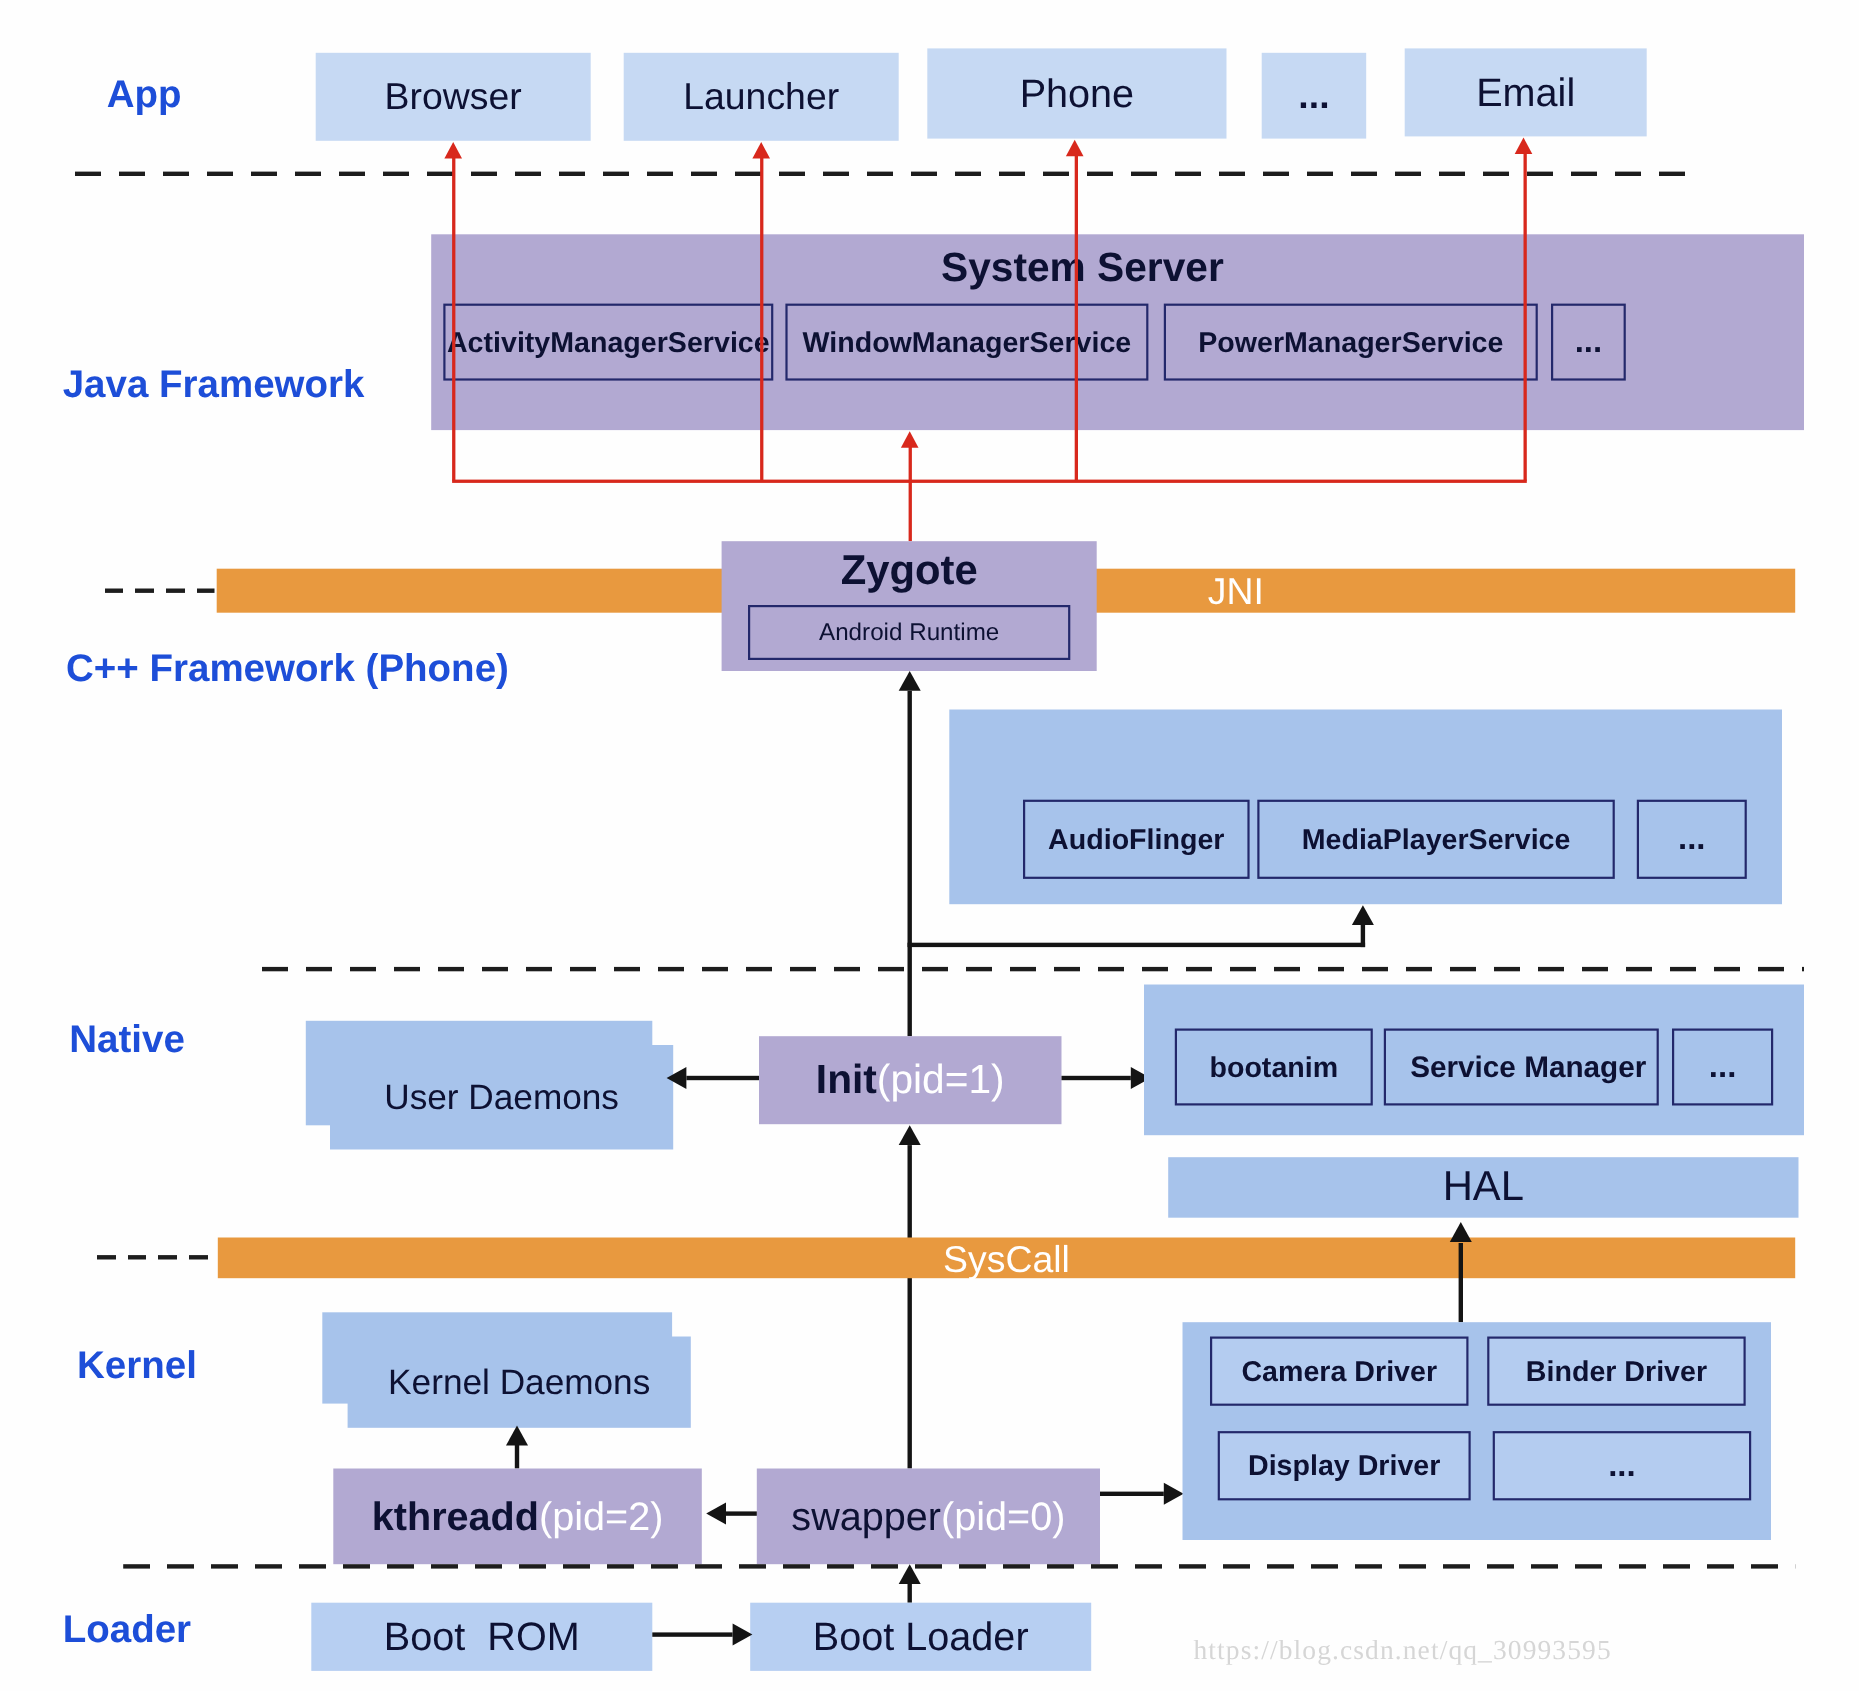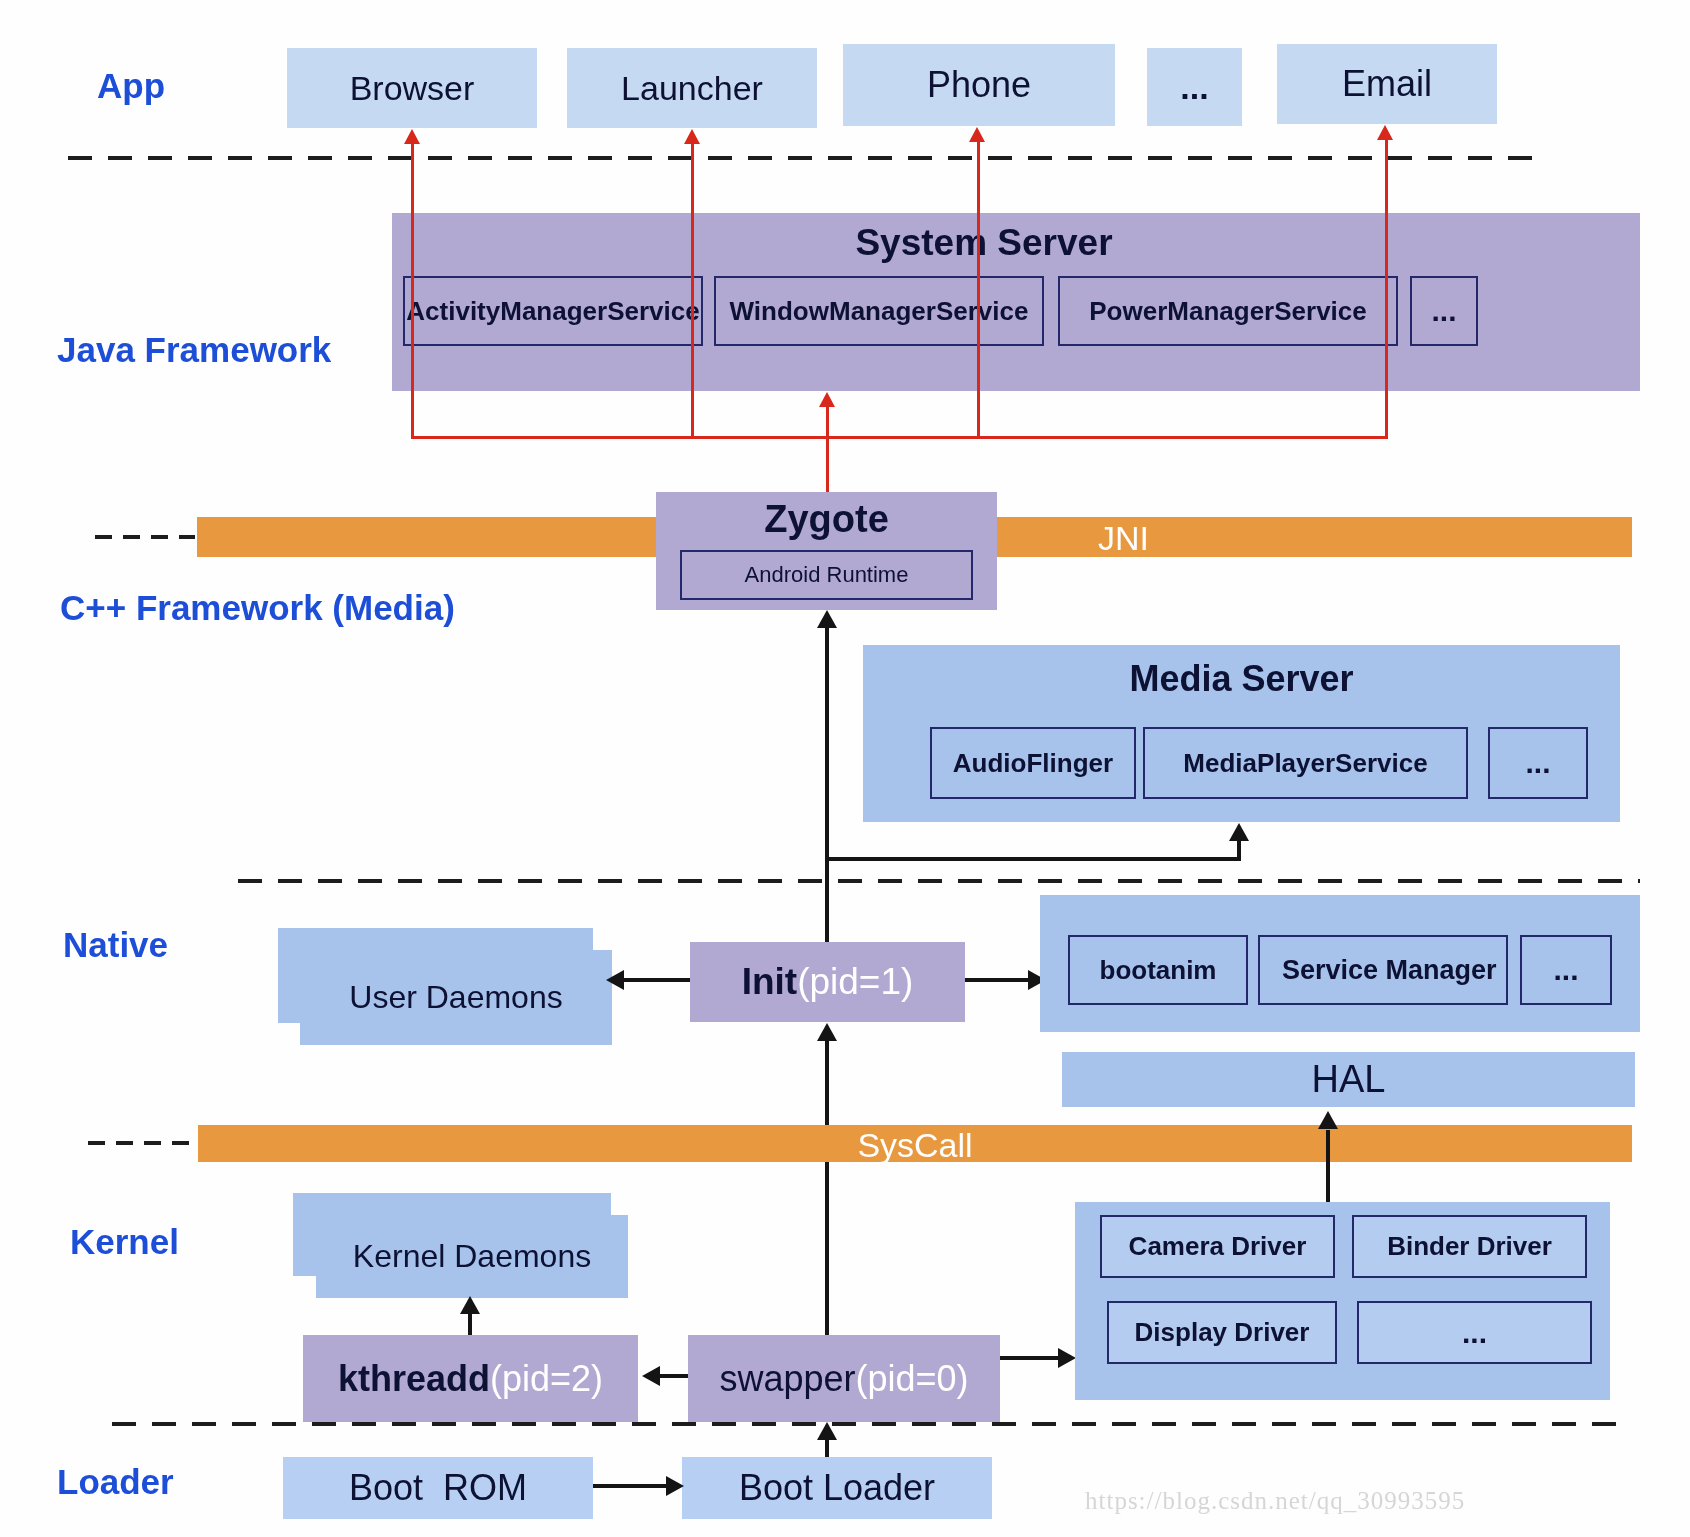--- a/index.html
+++ b/index.html
@@ -28,21 +28,21 @@
   .pid{color:#ffffff;font-weight:normal;}
   .wm{position:absolute;font-family:"Liberation Serif",serif;color:#d6d6d6;font-size:25px;letter-spacing:1px;}
 </style>
 </head>
 <body>
 
 <div id="canvas">
 
   <div class="lbl" style="left:97px;top:66px;">App</div>
   <div class="lbl" style="left:57px;top:330px;">Java Framework</div>
-  <div class="lbl" style="left:60px;top:588px;">C++ Framework (Media)</div>
+  <div class="lbl" style="left:60px;top:588px;">C++ Framework (Phone)</div>
   <div class="lbl" style="left:63px;top:925px;">Native</div>
   <div class="lbl" style="left:70px;top:1222px;">Kernel</div>
   <div class="lbl" style="left:57px;top:1462px;">Loader</div>
 
   <div class="appbox" style="left:287px;top:48px;width:250px;height:80px;">Browser</div>
   <div class="appbox" style="left:567px;top:48px;width:250px;height:80px;">Launcher</div>
   <div class="appbox" style="left:843px;top:44px;width:272px;height:82px;font-size:36px;">Phone</div>
   <div class="appbox" style="left:1147px;top:48px;width:95px;height:78px;font-weight:bold;">...</div>
   <div class="appbox" style="left:1277px;top:44px;width:220px;height:80px;font-size:36px;">Email</div>
 
@@ -70,21 +70,20 @@
 
   <div class="dash-sm" style="left:95px;top:535px;width:100px;"></div>
   <div class="bar" style="left:197px;top:517px;width:1435px;height:40px;"></div>
   <div class="bartext" style="left:1098px;top:519px;">JNI</div>
 
   <div class="pbox" style="left:656px;top:492px;width:341px;height:118px;"></div>
   <div class="title" style="left:656px;top:498px;width:341px;font-size:38px;">Zygote</div>
   <div class="sub" style="left:680px;top:550px;width:293px;height:50px;font-weight:normal;font-size:22px;">Android Runtime</div>
 
   <div class="cbox" style="left:863px;top:645px;width:757px;height:177px;"></div>
-  <div class="title" style="left:863px;top:658px;width:757px;">Media Server</div>
   <div class="sub" style="left:930px;top:727px;width:206px;height:72px;">AudioFlinger</div>
   <div class="sub" style="left:1143px;top:727px;width:325px;height:72px;">MediaPlayerService</div>
   <div class="sub" style="left:1488px;top:727px;width:100px;height:72px;font-size:30px;">...</div>
 
   <div class="vline" style="left:825px;top:628px;height:314px;"></div>
   <div class="ah-up" style="left:817px;top:610px;"></div>
   <div class="hline" style="left:825px;top:857px;width:416px;"></div>
   <div class="vline" style="left:1237px;top:840px;height:21px;"></div>
   <div class="ah-up" style="left:1229px;top:823px;"></div>
 

